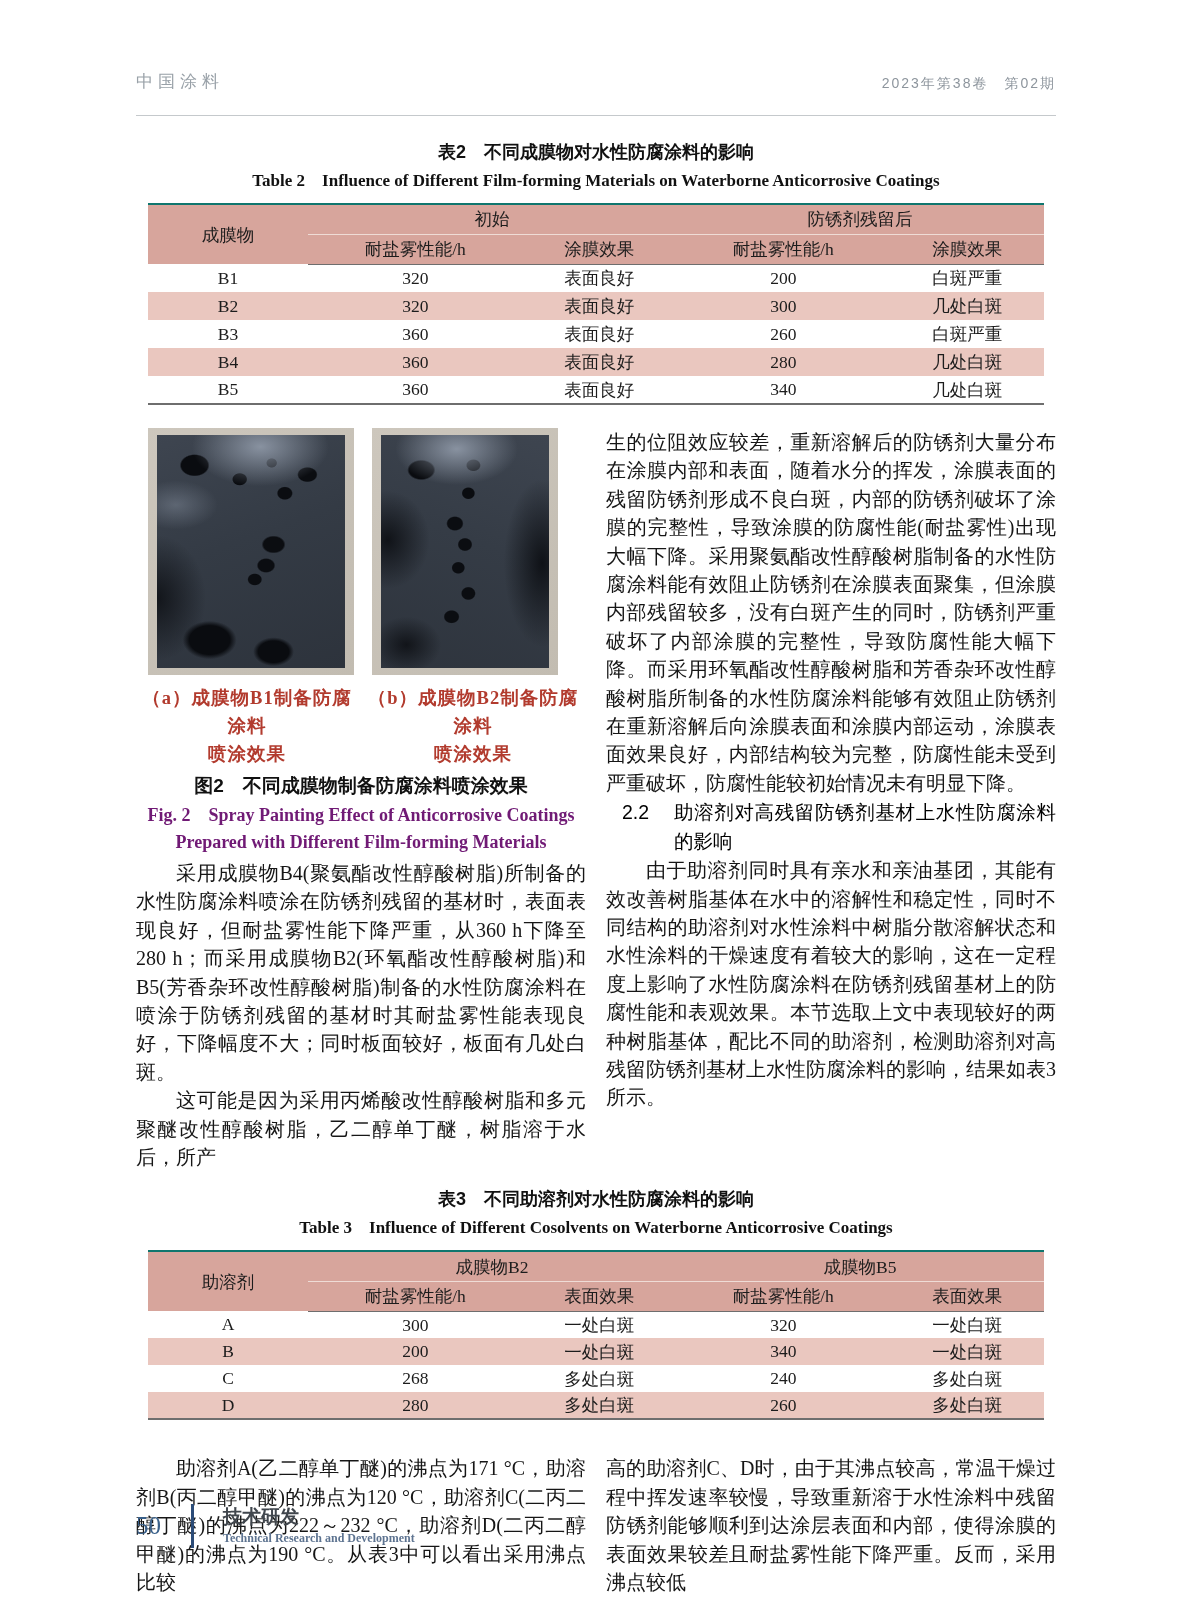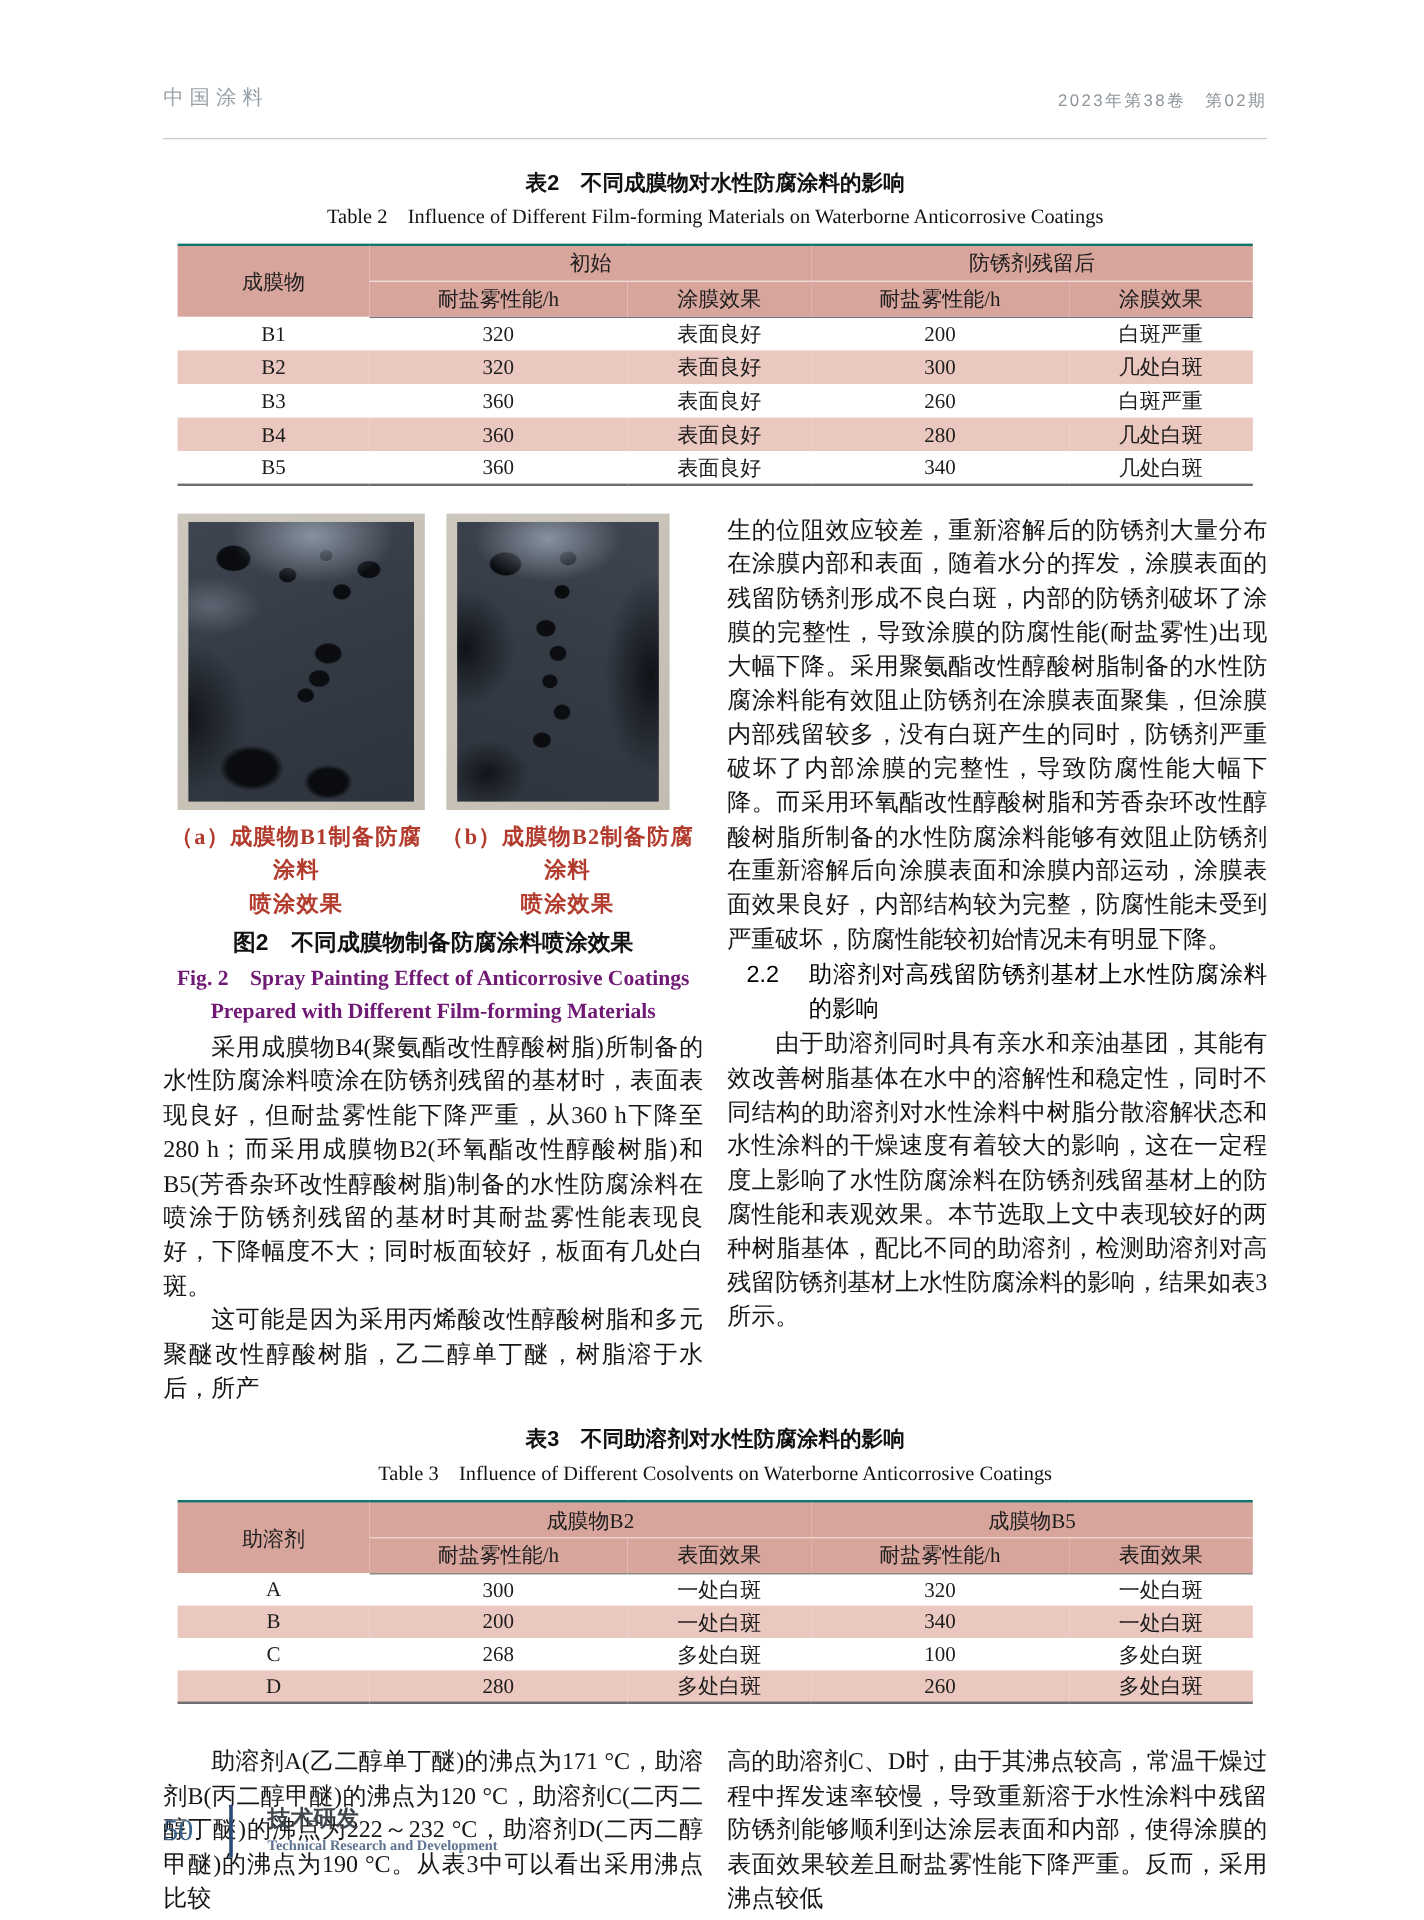--- a/index.html
+++ b/index.html
@@ -14,21 +14,21 @@
   
   .runhead { padding-top:70px; display:flex; justify-content:space-between; align-items:flex-end;
              padding-bottom:22px; border-bottom:1px solid #c5c9cc; }
   .journal  { font-family:"Liberation Sans","DejaVu Sans",sans-serif; color:#99a1a8; font-size:17px; letter-spacing:5px; }
   .issue    { font-family:"Liberation Sans","DejaVu Sans",sans-serif; color:#8d959d; font-size:14px; letter-spacing:2px; }
 
   
   .tblock { margin-top:24px; }
   .tcap-zh { text-align:center; font-family:"Liberation Sans","DejaVu Sans",sans-serif;
              font-weight:bold; font-size:18px; color:#111; }
-  .tcap-en { text-align:center; font-weight:normal; font-size:17px; margin-top:5px; color:#111; }
+  .tcap-en { text-align:center; font-weight:bold; font-size:17px; margin-top:5px; color:#111; }
 
   
   table { width:896px; margin:11px auto 0; border-collapse:collapse;
           border-top:2px solid #0f766e; border-bottom:2px solid #6e6e6e; }
   th,td { text-align:center; font-weight:normal; font-size:17.5px; padding:0 4px; }
   thead th { background:#d7a59c; height:30px; }
   thead tr.sub th { border-bottom:1.5px solid #6e6e6e; }
   th.grp { border-bottom:1px solid #efdcd6; }
   tbody td { height:28px; background:#ffffff; }
   tbody tr.alt td { background:#eac7bf; }
@@ -256,21 +256,21 @@
           <td>B</td>
             <td>200</td>
             <td>一处白斑</td>
             <td>340</td>
             <td>一处白斑</td>
         </tr>
         <tr>
           <td>C</td>
             <td>268</td>
             <td>多处白斑</td>
-            <td>100</td>
+            <td>240</td>
             <td>多处白斑</td>
         </tr>
         <tr class="alt">
           <td>D</td>
             <td>280</td>
             <td>多处白斑</td>
             <td>260</td>
             <td>多处白斑</td>
         </tr>
       </tbody>

